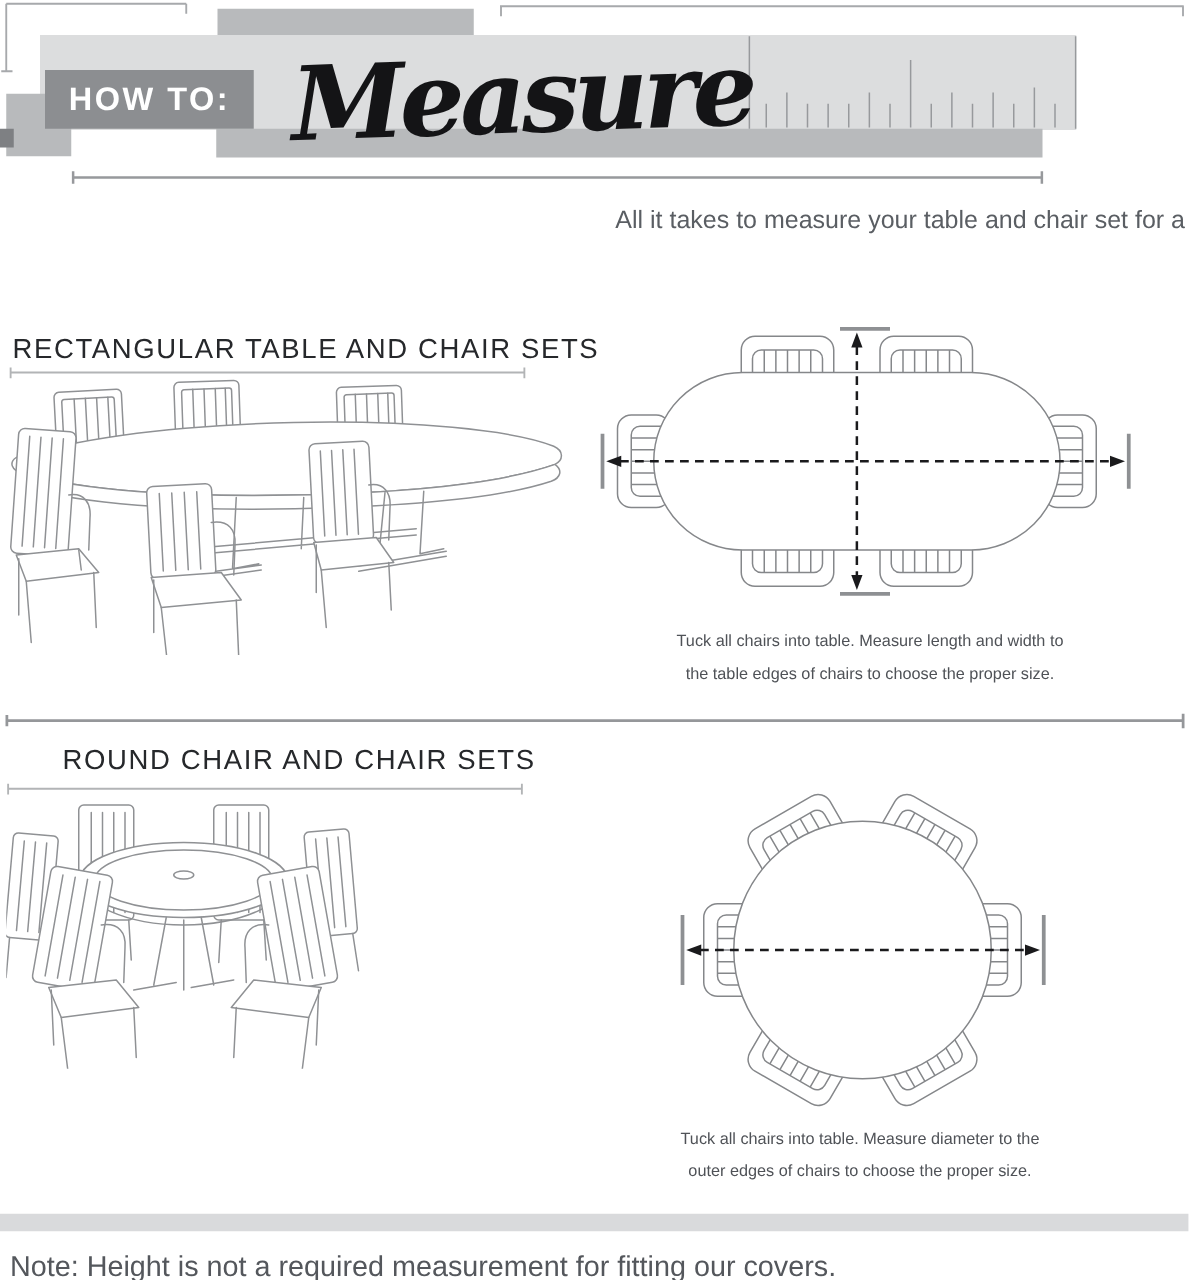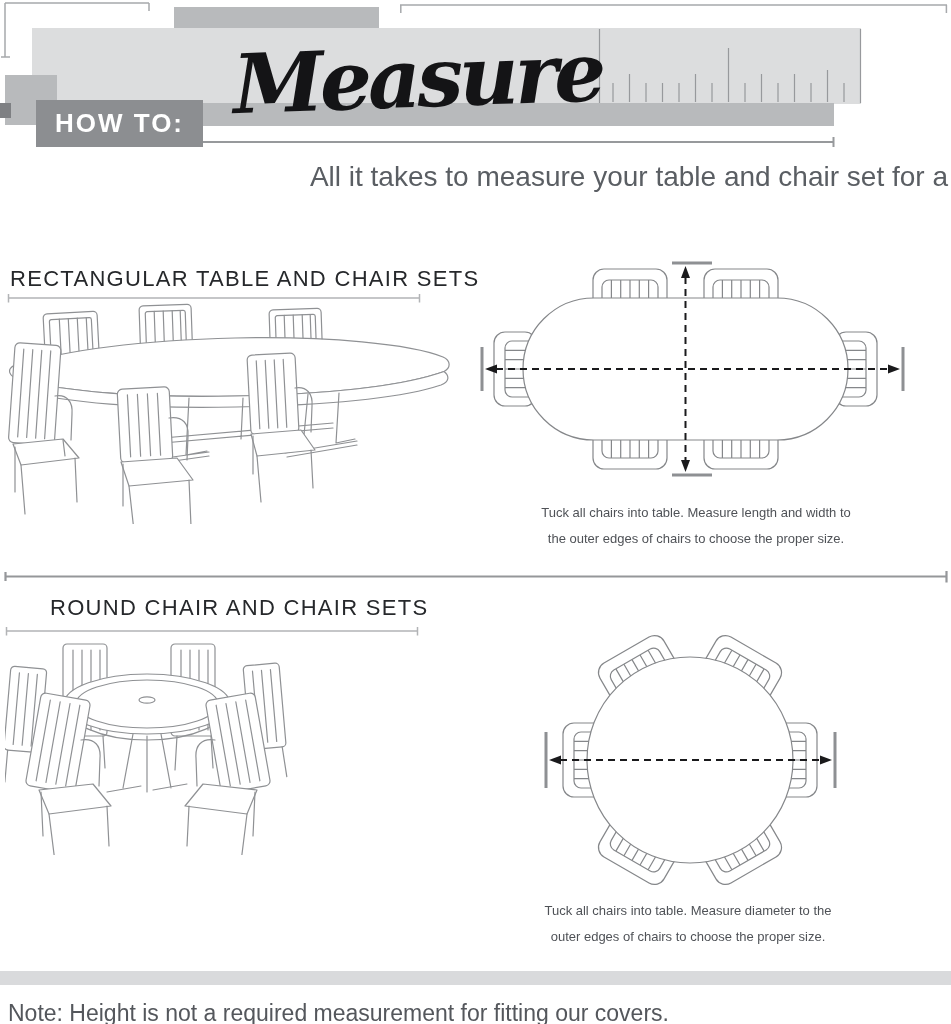--- a/index.html
+++ b/index.html
@@ -11,32 +11,32 @@
   
   .bar{position:absolute;}
   #bar-top-center{left:174px;top:7px;width:205px;height:23px;background:#b8babc;}
   #bar-light-band{left:32px;top:28px;width:829px;height:76px;background:#dcddde;}
   #bar-mid-band{left:173px;top:103px;width:661px;height:23px;background:#b8babc;}
   #bar-left-block{left:5px;top:75px;width:52px;height:50px;background:#b8babc;}
   #bar-dark-chip{left:0px;top:103px;width:11px;height:15px;background:#7e8083;}
   #howto-box{
     left:36px;top:56px;width:167px;height:47px;background:#8c8e91;
     display:flex;align-items:center;justify-content:center;
-    color:#fff;font-weight:bold;font-size:26px;letter-spacing:2px;margin-top:44px;
+    color:#fff;font-weight:bold;font-size:26px;letter-spacing:2px;
   }
   #script-title{
     left:233px;top:26px;width:360px;height:110px;
     font-family:"DejaVu Serif",serif;font-style:italic;font-weight:bold;
     font-size:82px;letter-spacing:-4px;color:#141416;line-height:104px;
     transform:rotate(-2deg);
   }
   
   #intro{
     right:3px;top:160px;width:700px;text-align:right;
-    font-size:28px;line-height:33px;font-weight:300;color:#5a5e63;
+    font-size:20px;line-height:33px;font-weight:300;color:#5a5e63;
   }
   .section-heading{
     font-size:22px;letter-spacing:1.3px;color:#26282b;font-weight:500;white-space:nowrap;
   }
   #heading-rect{left:10px;top:266px;}
   #heading-round{left:50px;top:595px;}
   .caption{
     text-align:center;font-size:13px;line-height:26px;color:#4f5257;font-weight:300;
   }
   #caption-rect{left:470px;top:500px;width:452px;}
@@ -184,21 +184,21 @@
     <g>
       <path d="M12,92 V136 M433,92 V136" stroke="#8e9093" stroke-width="3" fill="none"></path>
       <path d="M26,114 H419" stroke="#1a1a1c" stroke-width="2" stroke-dasharray="7 5" fill="none"></path>
       <path d="M15,114 L27,109.5 L27,118.5 Z" fill="#1a1a1c"></path>
       <path d="M430,114 L418,109.5 L418,118.5 Z" fill="#1a1a1c"></path>
     </g>
   </svg>
 
   <div class="abs caption" id="caption-rect">
     <div>Tuck all chairs into table. Measure length and width to</div>
-    <div>the outer edges of chairs to choose the proper size.</div>
+    <div>the table edges of chairs to choose the proper size.</div>
   </div>
 
   <svg class="abs" style="left:0;top:570px" width="951" height="14" viewBox="0 0 951 14">
     <path d="M5,6.5 H947 M5.5,2 V11 M946.5,1 V12.5" stroke="#95979a" stroke-width="2.2" fill="none"></path>
   </svg>
 
   <div class="abs section-heading" id="heading-round">ROUND CHAIR AND CHAIR SETS</div>
 
   <svg class="abs" style="left:3px;top:625px" width="420" height="14" viewBox="0 0 420 14">
     <path d="M3,6 H415 M3.5,2 V10.5 M414.5,2 V10.5" stroke="#b2b4b6" stroke-width="1.5" fill="none"></path>

